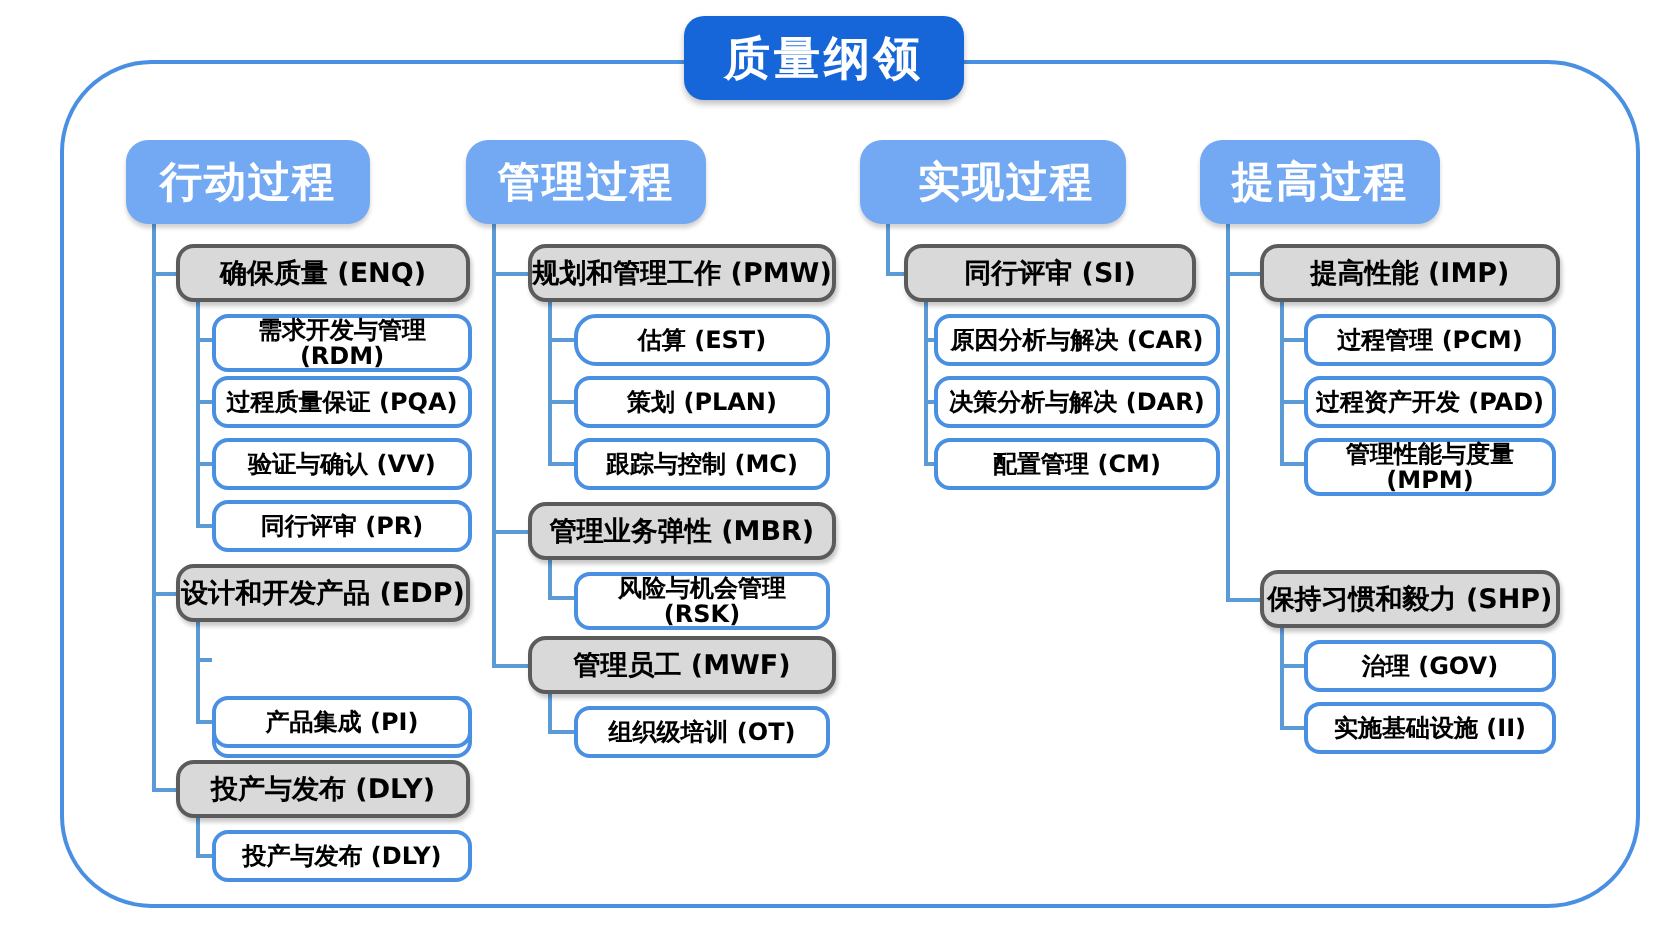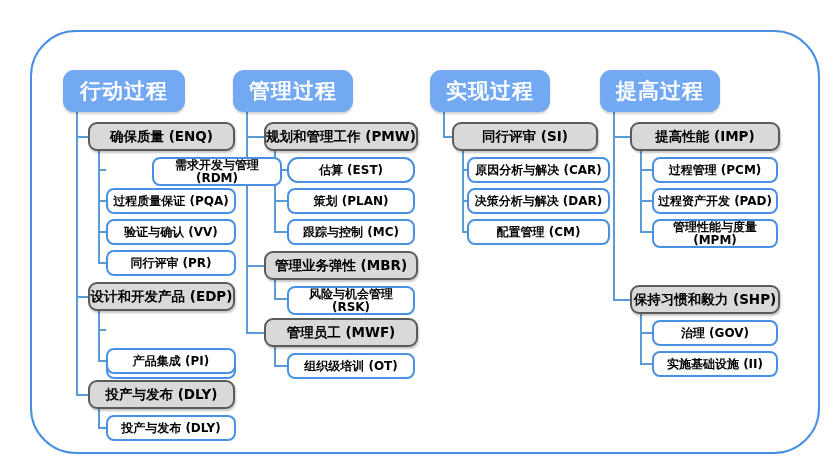--- a/index.html
+++ b/index.html
@@ -38,26 +38,27 @@
     font-size:12px;font-weight:bold;display:flex;align-items:center;justify-content:center;
     text-align:center;line-height:1.05;box-sizing:border-box;z-index:3;padding:0 3px;
   }
   .line{position:absolute;background:var(--line);z-index:1;}
 </style>
 </head>
 <body>
 
 <div class="stage" style="--titlebg: #1766d9; --hdrbg: #72a9f2; --line: #5b9bd5; --frame: #4a90e2; --grayfill: #d9d9d9; --grayborder: #5b5b5b; --whiteborder: #4a90e2;">
   <div class="frame"></div>
+  <div class="title">质量纲领</div>
   <div id="columns">
       <div class="hdr" style="left: 63px; top: 70px; width: 122px; height: 42px;">行动过程</div>
       <div class="line" style="left: 76px; top: 136px; width: 12px; height: 2px;"></div>
       <div class="gray" style="left: 88px; top: 122px; width: 147px; height: 29px;">确保质量 (ENQ)</div>
       <div class="line" style="left: 98px; top: 169px; width: 8px; height: 2px;"></div>
-      <div class="white" style="left: 106px; top: 157px; width: 130px; min-height: 26px; margin-left: 46px;">需求开发与管理 (RDM)</div>
+      <div class="white" style="left: 106px; top: 157px; width: 130px; min-height: 26px;">需求开发与管理 (RDM)</div>
       <div class="line" style="left: 98px; top: 200px; width: 8px; height: 2px;"></div>
       <div class="white" style="left: 106px; top: 188px; width: 130px; min-height: 26px;">过程质量保证 (PQA)</div>
       <div class="line" style="left: 98px; top: 231px; width: 8px; height: 2px;"></div>
       <div class="white" style="left: 106px; top: 219px; width: 130px; min-height: 26px;">验证与确认 (VV)</div>
       <div class="line" style="left: 98px; top: 262px; width: 8px; height: 2px;"></div>
       <div class="white" style="left: 106px; top: 250px; width: 130px; min-height: 26px;">同行评审 (PR)</div>
       <div class="line" style="left: 98px; top: 149px; width: 2px; height: 115px;"></div>
       <div class="line" style="left: 76px; top: 296px; width: 12px; height: 2px;"></div>
       <div class="gray" style="left: 88px; top: 282px; width: 147px; height: 29px;">设计和开发产品 (EDP)</div>
       <div class="line" style="left: 98px; top: 329px; width: 8px; height: 2px;"></div>
@@ -85,21 +86,21 @@
       <div class="gray" style="left: 264px; top: 251px; width: 154px; height: 29px;">管理业务弹性 (MBR)</div>
       <div class="line" style="left: 274px; top: 298px; width: 13px; height: 2px;"></div>
       <div class="white" style="left: 287px; top: 286px; width: 128px; min-height: 26px;">风险与机会管理 (RSK)</div>
       <div class="line" style="left: 274px; top: 278px; width: 2px; height: 22px;"></div>
       <div class="line" style="left: 246px; top: 332px; width: 18px; height: 2px;"></div>
       <div class="gray" style="left: 264px; top: 318px; width: 154px; height: 29px;">管理员工 (MWF)</div>
       <div class="line" style="left: 274px; top: 365px; width: 13px; height: 2px;"></div>
       <div class="white" style="left: 287px; top: 353px; width: 128px; min-height: 26px;">组织级培训 (OT)</div>
       <div class="line" style="left: 274px; top: 345px; width: 2px; height: 22px;"></div>
       <div class="line" style="left: 246px; top: 110px; width: 2px; height: 224px;"></div>
-      <div class="hdr" style="left: 430px; top: 70px; width: 120px; height: 42px;">实现过程</div>
+      <div class="hdr" style="left: 430px; top: 70px; width: 120px; height: 42px; padding-left: 13px;">实现过程</div>
       <div class="line" style="left: 443px; top: 136px; width: 9px; height: 2px;"></div>
       <div class="gray" style="left: 452px; top: 122px; width: 146px; height: 29px;">同行评审 (SI)</div>
       <div class="line" style="left: 462px; top: 169px; width: 5px; height: 2px;"></div>
       <div class="white" style="left: 467px; top: 157px; width: 143px; min-height: 26px;">原因分析与解决 (CAR)</div>
       <div class="line" style="left: 462px; top: 200px; width: 5px; height: 2px;"></div>
       <div class="white" style="left: 467px; top: 188px; width: 143px; min-height: 26px;">决策分析与解决 (DAR)</div>
       <div class="line" style="left: 462px; top: 231px; width: 5px; height: 2px;"></div>
       <div class="white" style="left: 467px; top: 219px; width: 143px; min-height: 26px;">配置管理 (CM)</div>
       <div class="line" style="left: 462px; top: 149px; width: 2px; height: 84px;"></div>
       <div class="line" style="left: 443px; top: 110px; width: 2px; height: 28px;"></div>

